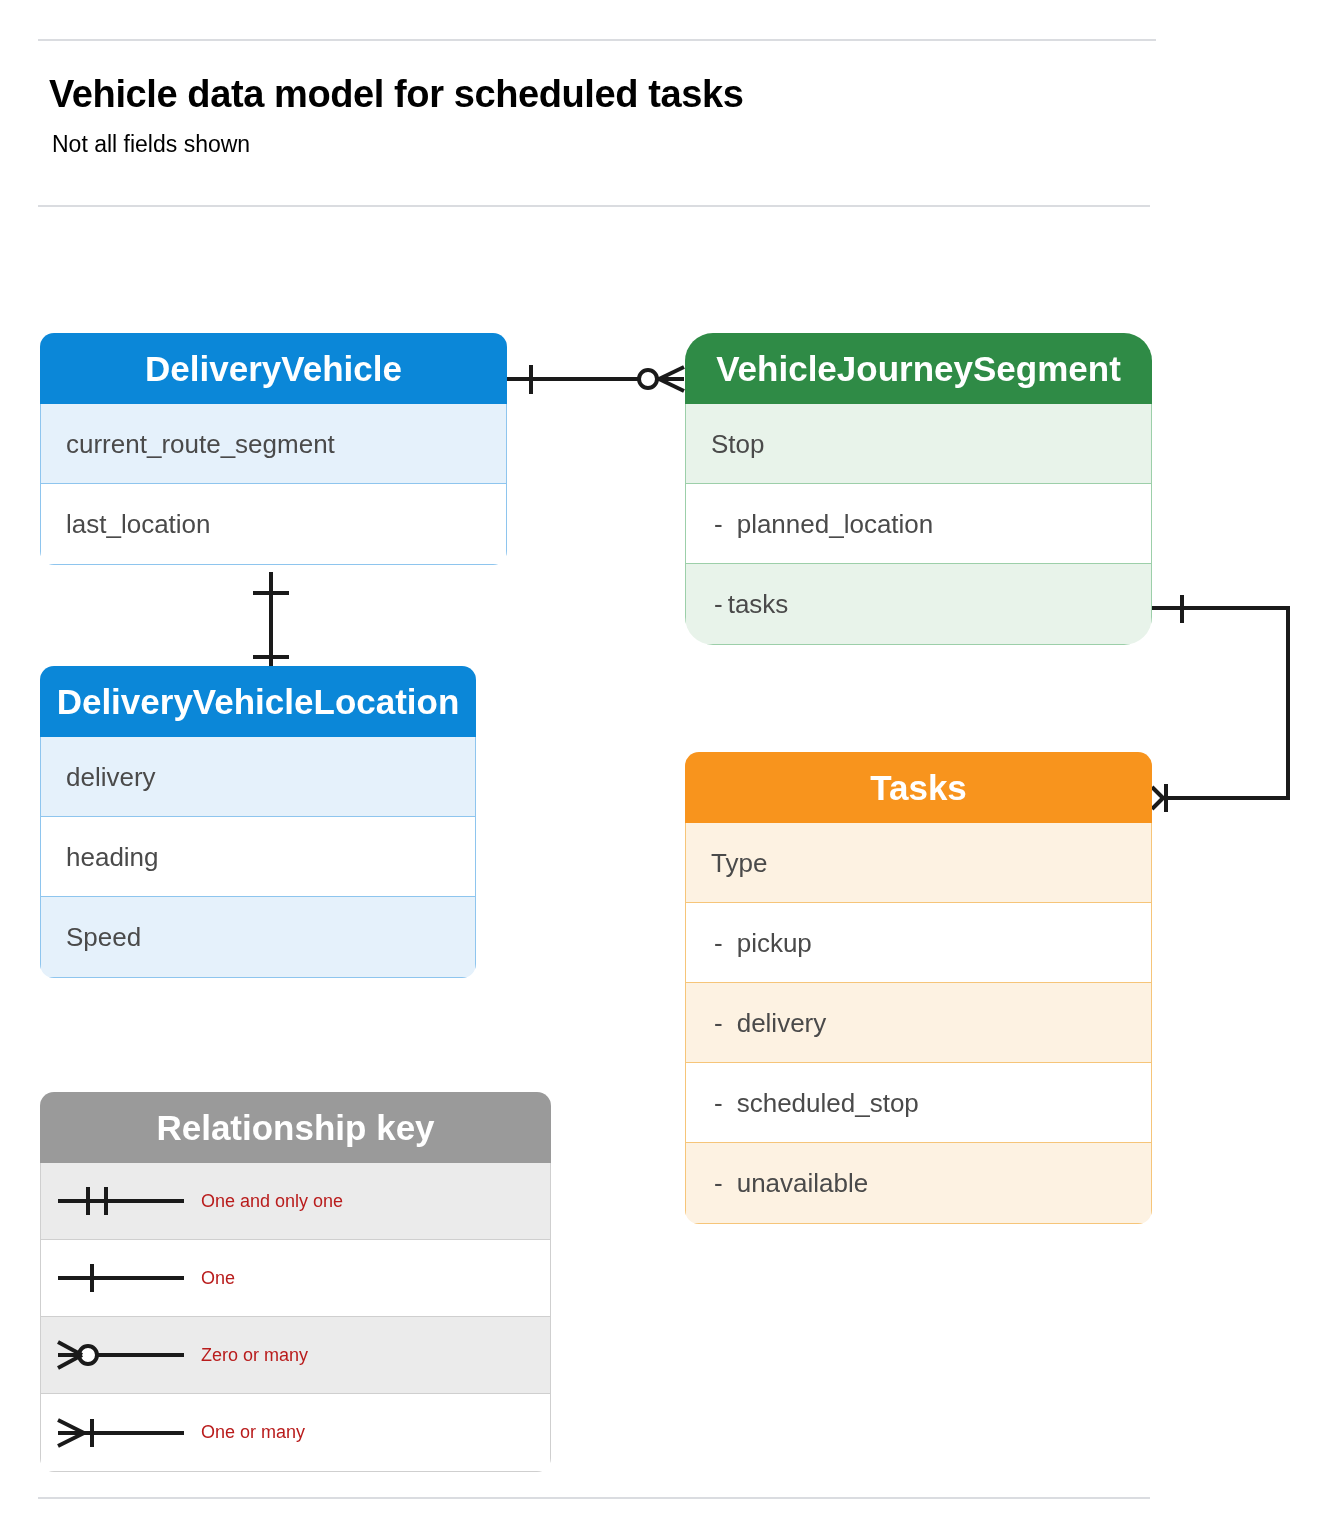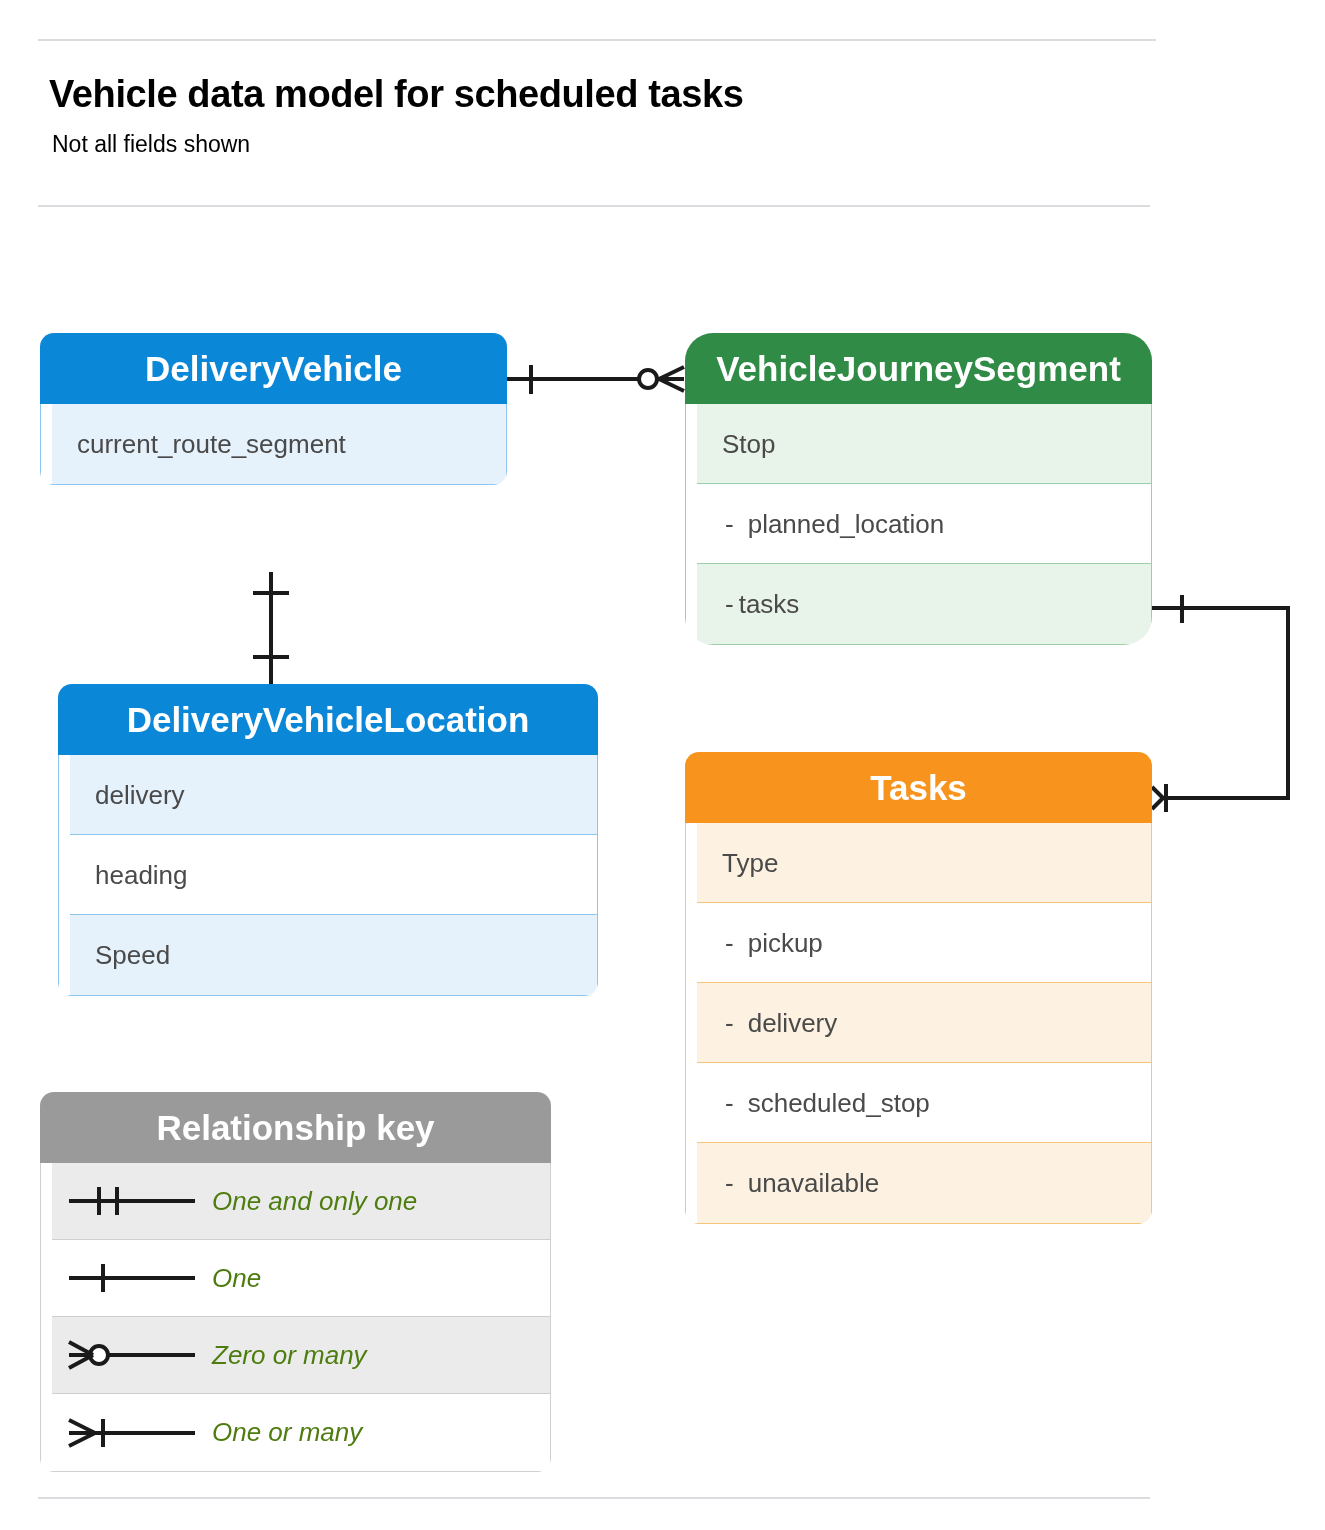--- a/index.html
+++ b/index.html
@@ -58,21 +58,20 @@
     height: 71px;
     line-height: 71px;
     text-align: center;
     font-size: 35px;
     font-weight: bold;
     color: #ffffff;
     box-sizing: border-box;
   }
   .entity-rows {
     box-sizing: border-box;
-    padding-left: 11px;
   }
   .row {
     height: 80px;
     line-height: 80px;
     font-size: 26px;
     color: #4a4a4a;
     padding-left: 25px;
     box-sizing: border-box;
     white-space: nowrap;
     overflow: hidden;
@@ -117,24 +116,23 @@
   .legend-row.alt { background: #ebebeb; }
   .legend-row:last-child { border-bottom: none; text-align: right; }
   .legend-symbol {
     width: 160px;
     flex: 0 0 160px;
     display: flex;
     align-items: center;
     justify-content: center;
   }
   .legend-label {
-    font-size: 26px;
-    color: #4d7c0f;
-    white-space: nowrap;
-    font-style: italic;
+    font-size: 18px;
+    color: #b91c1c;
+    white-space: nowrap;
   }
 
   
   #connectors {
     position: absolute;
     left: 0;
     top: 0;
     width: 1325px;
     height: 1530px;
     pointer-events: none;
@@ -169,39 +167,42 @@
     <line x1="1152" y1="809" x2="1163" y2="798"></line>
   </g>
 </svg>
 
 <div class="entity blue" style="left:40px; top:333px; width:467px;">
   <div class="entity-title">DeliveryVehicle</div>
   <div class="entity-rows">
     <div class="row alt">
       <span>current_route_segment</span>
     </div>
+    <div class="row">
+      <span>last_location</span>
+    </div>
   </div>
 </div>
 
 <div class="entity green" style="left:685px; top:333px; width:467px;border-radius:28px;">
   <div class="entity-title">VehicleJourneySegment</div>
   <div class="entity-rows">
     <div class="row alt">
       <span>Stop</span>
     </div>
     <div class="row sub">
       <span class="dash wide">-</span><span>planned_location</span>
     </div>
     <div class="row alt sub">
       <span class="dash narrow">-</span><span>tasks</span>
     </div>
   </div>
 </div>
 
-<div class="entity blue" style="left:40px; top:684px; width:540px;margin-left:18px;">
+<div class="entity blue" style="left:40px; top:666px; width:436px;">
   <div class="entity-title">DeliveryVehicleLocation</div>
   <div class="entity-rows">
     <div class="row alt">
       <span>delivery</span>
     </div>
     <div class="row">
       <span>heading</span>
     </div>
     <div class="row alt">
       <span>Speed</span>

